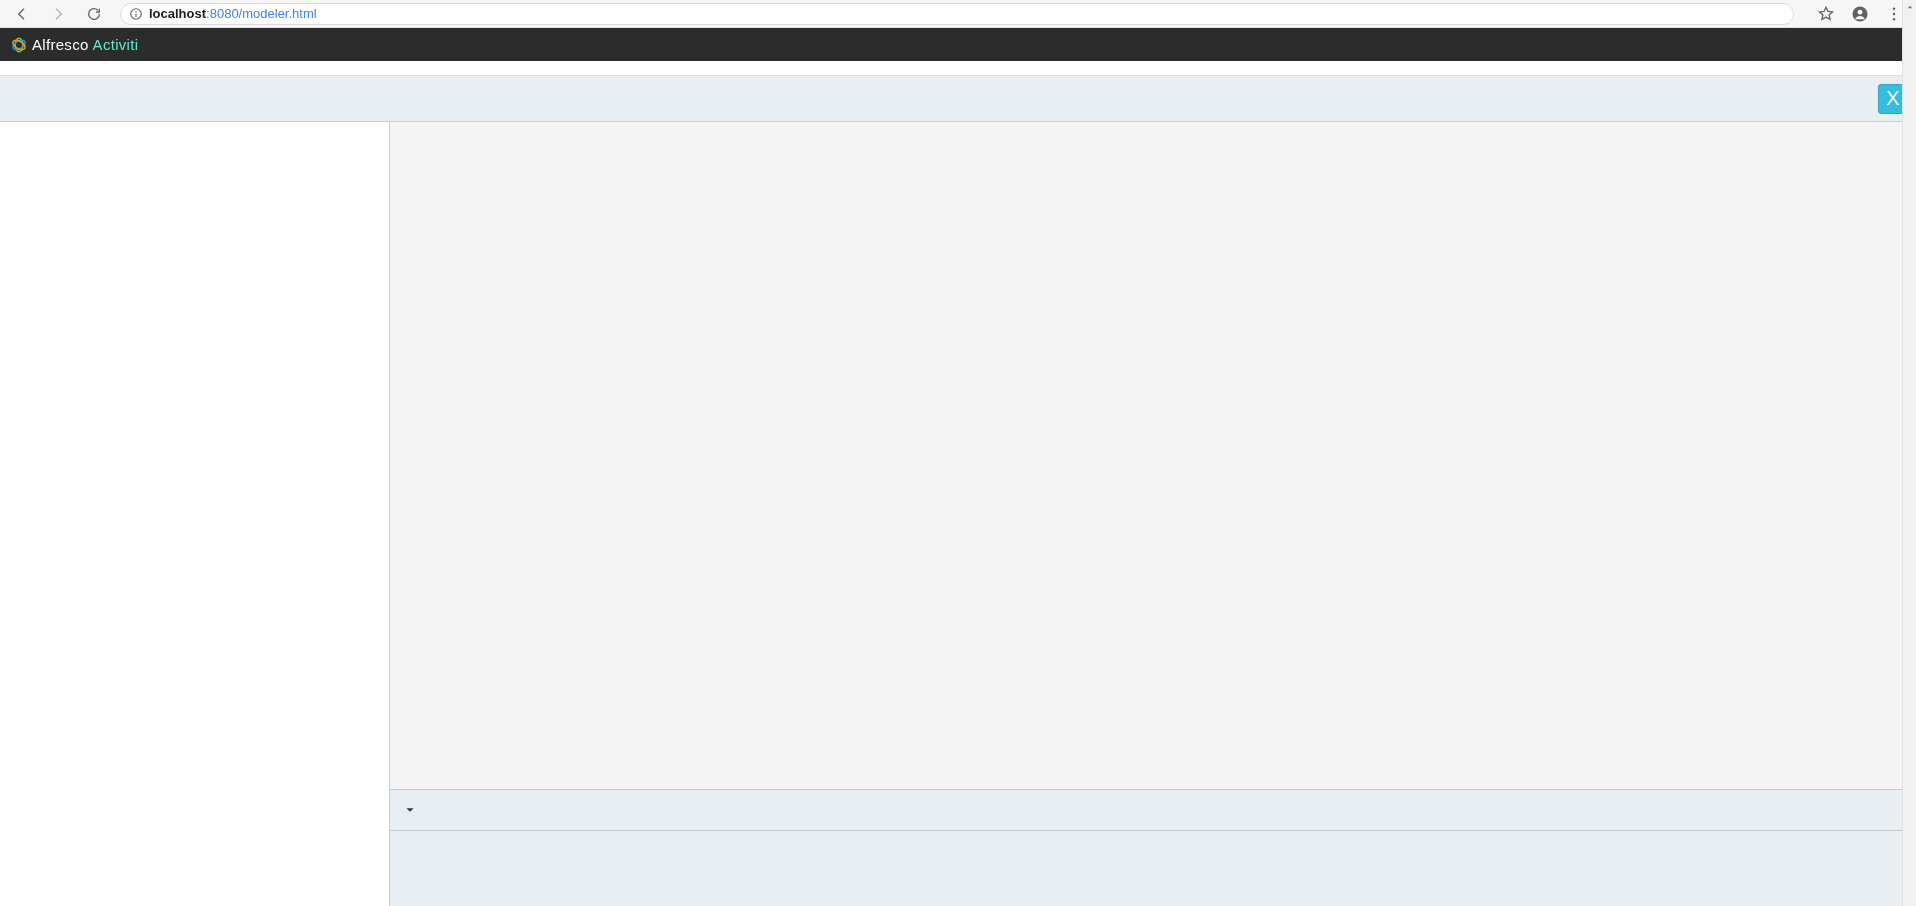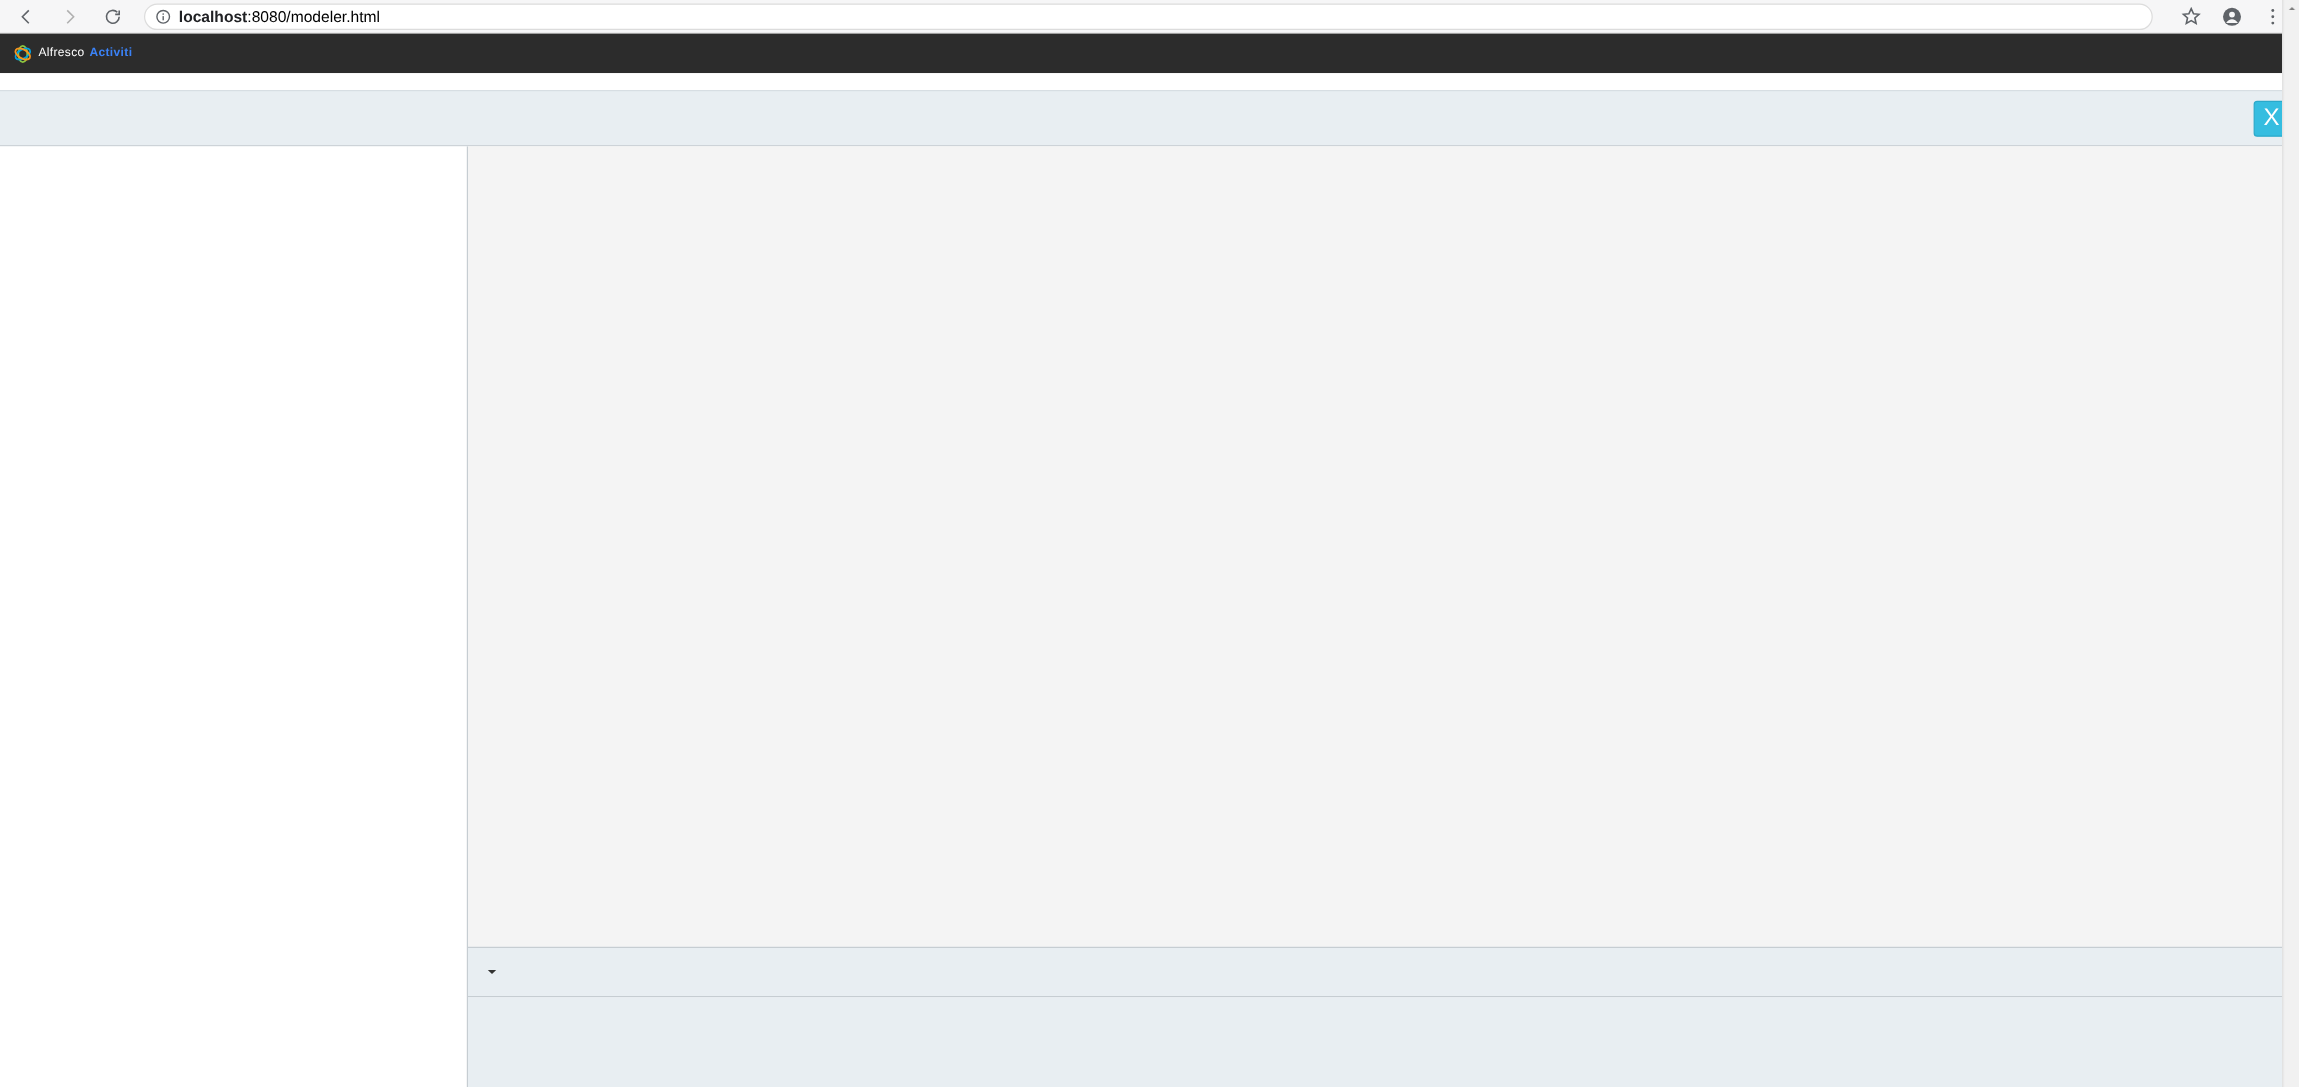--- a/index.html
+++ b/index.html
@@ -38,21 +38,21 @@
     .addr-info-icon {
       width: 14px; height: 14px; color: #5f6368;
       flex: 0 0 auto;
     }
     .addr-text {
       font-size: 13px;
       color: #202124;
       white-space: nowrap;
     }
     .addr-host { color: #202124; font-weight: bold; }
-    .addr-port-path { color: #000000; }
+    .addr-port-path { color: #3b82f6; }
     .chrome-right {
       display: flex; align-items: center; gap: 6px;
     }
     .chrome-icon {
       width: 28px; height: 28px;
       display: flex; align-items: center; justify-content: center;
       color: #5f6368;
     }
     .chrome-icon svg { width: 18px; height: 18px; }
 
@@ -62,29 +62,29 @@
       background: #2c2c2c;
       display: flex;
       align-items: center;
       padding: 0 10px;
     }
     .alfresco-logo {
       display: flex;
       align-items: center;
       gap: 4px;
       color: #fff;
-      font-size: 10px;
+      font-size: 15px;
       letter-spacing: 0.3px;
     }
     .alfresco-mark {
       width: 18px; height: 18px;
       position: relative;
     }
     .alfresco-word1 { color: #fff; font-weight: 400; }
-    .alfresco-word2 { color: #3b82f6; font-weight: 700; }
+    .alfresco-word2 { color: #5eead4; font-weight: 400; }
 
     
     .subheader-white {
       height: 14px;
       background: #ffffff;
     }
 
     
     .toolbar {
       height: 47px;

